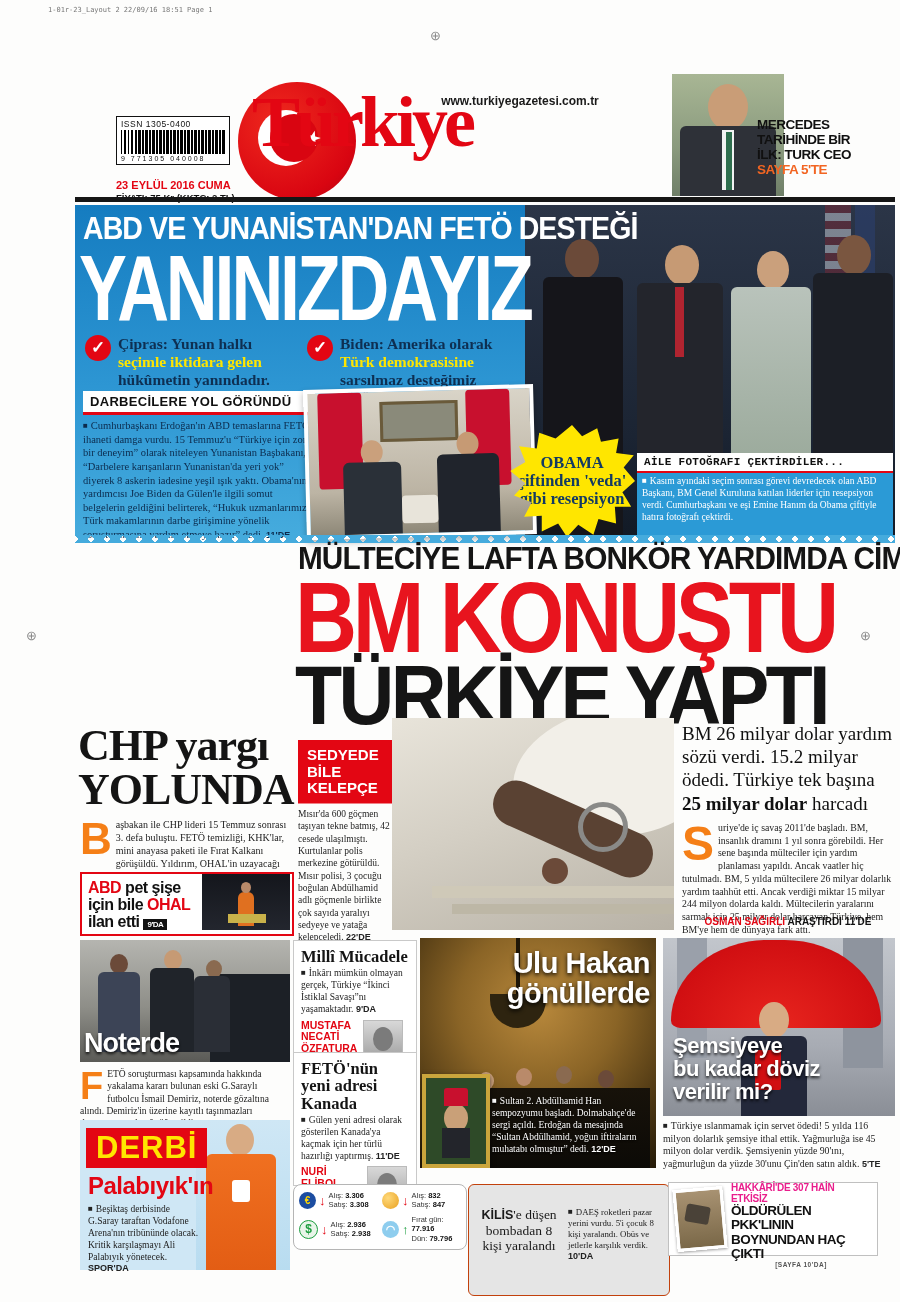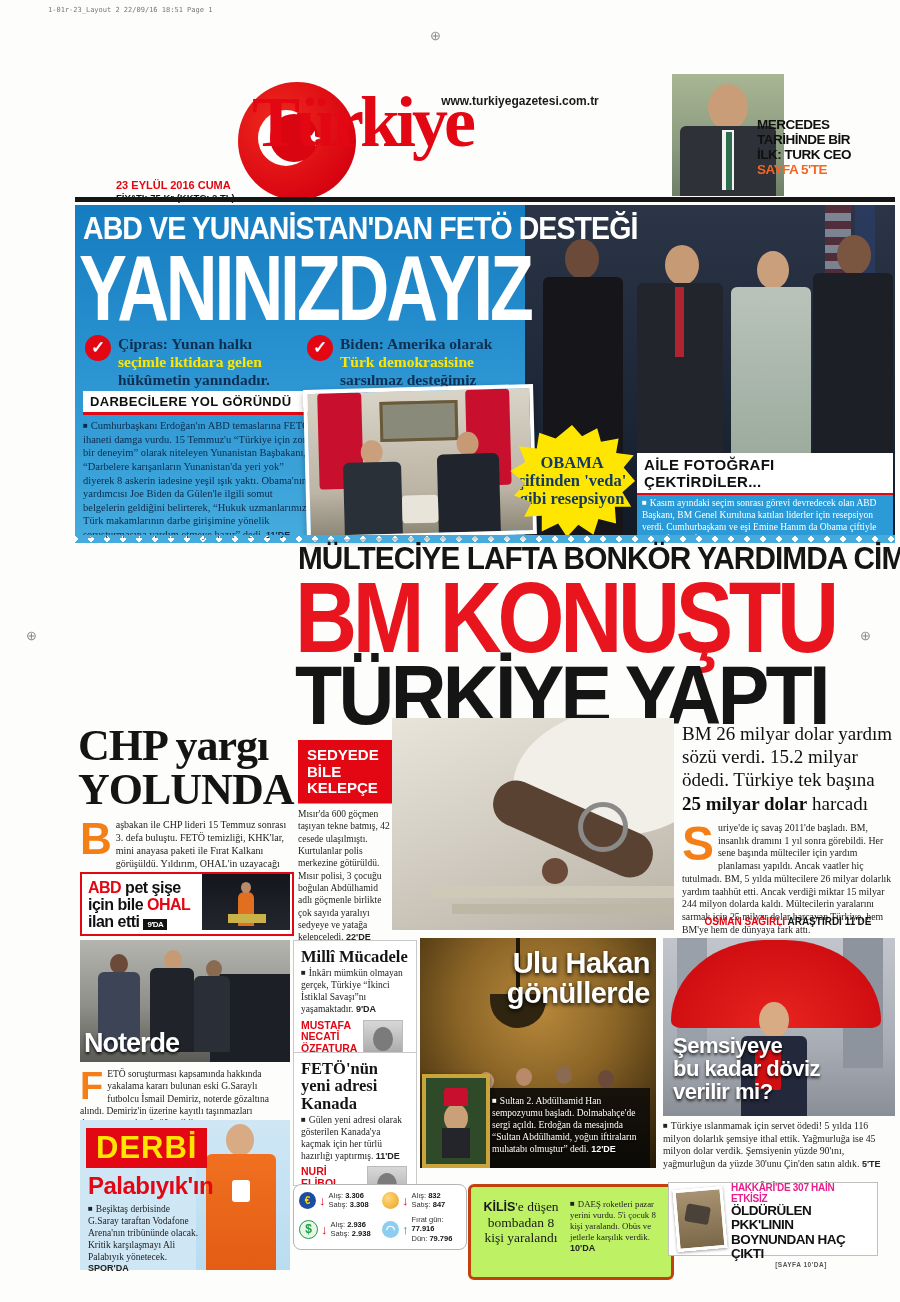--- a/index.html
+++ b/index.html
@@ -95,39 +95,44 @@
   .coin{width:17px;height:17px;border-radius:50%;display:inline-block;text-align:center;font-size:10px;font-weight:bold;line-height:17px;flex:0 0 17px;}
   .coin.euro{background:#1c4da1;color:#ffd700;}
   .coin.dollar{background:#e8f5e9;color:#1b9e3e;border:1px solid #1b9e3e;font-size:12px;}
   .coin.gold{background:radial-gradient(circle at 35% 35%,#ffd97a,#e8a020);color:#a66b00;}
   .coin.borsa{background:#8ecdee;color:#fff;font-size:11px;}
   .arr{font-weight:bold;font-size:13px;}
   .arr.down{color:#e30613;}
   .arr.up{color:#1b9e3e;}
   .trows{display:flex;flex-direction:column;font-size:7.5px;color:#333;line-height:1.25;}
   .trows b{color:#111;}
-  .kilis-box{border:3px solid #c2410c;border-radius:6px;background:#bef264;display:flex;gap:6px;padding:12px 7px;}
+  .kilis-box{border:1px solid #c2410c;border-radius:6px;background:#e5e5e5;display:flex;gap:6px;padding:22px 7px;}
   .kilis-h{font-family:"Liberation Serif",serif;font-size:13.5px;line-height:1.15;color:#1a1a1a;text-align:center;}
   .hak-box{border:1px solid #c0c0c0;background:#fff;display:flex;gap:6px;padding:4px 6px;align-items:center;}
   .hak-k{color:#e91e8c;font-weight:bold;font-size:10px;letter-spacing:-0.3px;margin-top:12px;}
   .hak-h{font-weight:bold;font-size:13.5px;line-height:1.05;letter-spacing:-0.5px;color:#111;}
   .hak-p{font-size:6.5px;color:#555;font-weight:bold;letter-spacing:0.5px;}
   .flagred{position:absolute;background:#c8102e;}
 </style>
 </head>
 <body>
 
 <div id="page">
 
   <div class="abs printline" style="left:48px;top:6px;">1-01r-23_Layout 2  22/09/16  18:51  Page 1</div>
   <div class="abs reg" style="left:430px;top:28px;">⊕</div>
   <div class="abs reg" style="left:26px;top:628px;">⊕</div>
   <div class="abs reg" style="left:860px;top:628px;">⊕</div>
   <div class="abs reg" style="left:480px;top:1244px;">⊕</div>
 
+  <div class="abs issn-box" style="left:116px;top:116px;">
+    <div class="issn-t">ISSN 1305-0400</div>
+    <div class="barcode"></div>
+    <div class="barcode-num">9 771305 040008</div>
+  </div>
   <div class="abs red b" style="left:116px;top:179px;font-size:11px;">23 EYLÜL 2016 CUMA</div>
   <div class="abs b" style="left:116px;top:192px;font-size:9.5px;">FİYATI: 75 Kr  (KKTC: 2 TL)</div>
 
   <div class="abs logo-circle" style="left:238px;top:82px;">
     <div class="abs crescent-outer" style="left:20px;top:28px;"></div>
     <div class="abs crescent-inner" style="left:32px;top:32px;"></div>
     <div class="abs logo-star" style="left:66px;top:44px;">★</div>
   </div>
   <div class="abs logo-text" style="left:252px;top:86px;">Türkiye</div>
   <div class="abs website" style="left:390px;top:94px;width:260px;text-align:center;">www.turkiyegazetesi.com.tr</div>
@@ -193,21 +198,21 @@
       <div class="head" style="left:148px;top:42px;width:22px;height:24px;background:#c69a74;"></div>
       <div class="person" style="left:128px;top:64px;width:62px;height:78px;background:#20242c;"></div>
       <div class="abs" style="left:92px;top:104px;width:36px;height:28px;background:#e8e4da;border-radius:4px;"></div>
     </div>
 
     <div class="abs starburst" style="left:434px;top:220px;width:126px;height:112px;">
       <span>OBAMA çiftinden 'veda' gibi resepsiyon</span>
     </div>
 
     <div class="abs" style="left:562px;top:248px;width:256px;height:82px;background:#2b9ad6;">
-      <div class="boxhead" style="font-size:15px;">AİLE FOTOĞRAFI ÇEKTİRDİLER...</div>
+      <div class="boxhead" style="font-size:11px;font-family:Liberation Mono, monospace;">AİLE FOTOĞRAFI ÇEKTİRDİLER...</div>
       <div class="redline" style="height:2px;"></div>
       <div class="capbox-body" style="padding:3px 5px;">
         <span class="sq">■</span><span>Kasım ayındaki seçim sonrası görevi devredecek olan ABD Başkanı, BM Genel Kuruluna katılan liderler için resepsiyon verdi. Cumhurbaşkanı ve eşi Emine Hanım da Obama çiftiyle hatıra fotoğrafı çektirdi.</span>
       </div>
     </div>
   </div>
   <div class="abs saw" style="left:75px;top:535px;width:820px;"></div>
 
 
   <div class="abs chp-head" style="left:78px;top:724px;">

